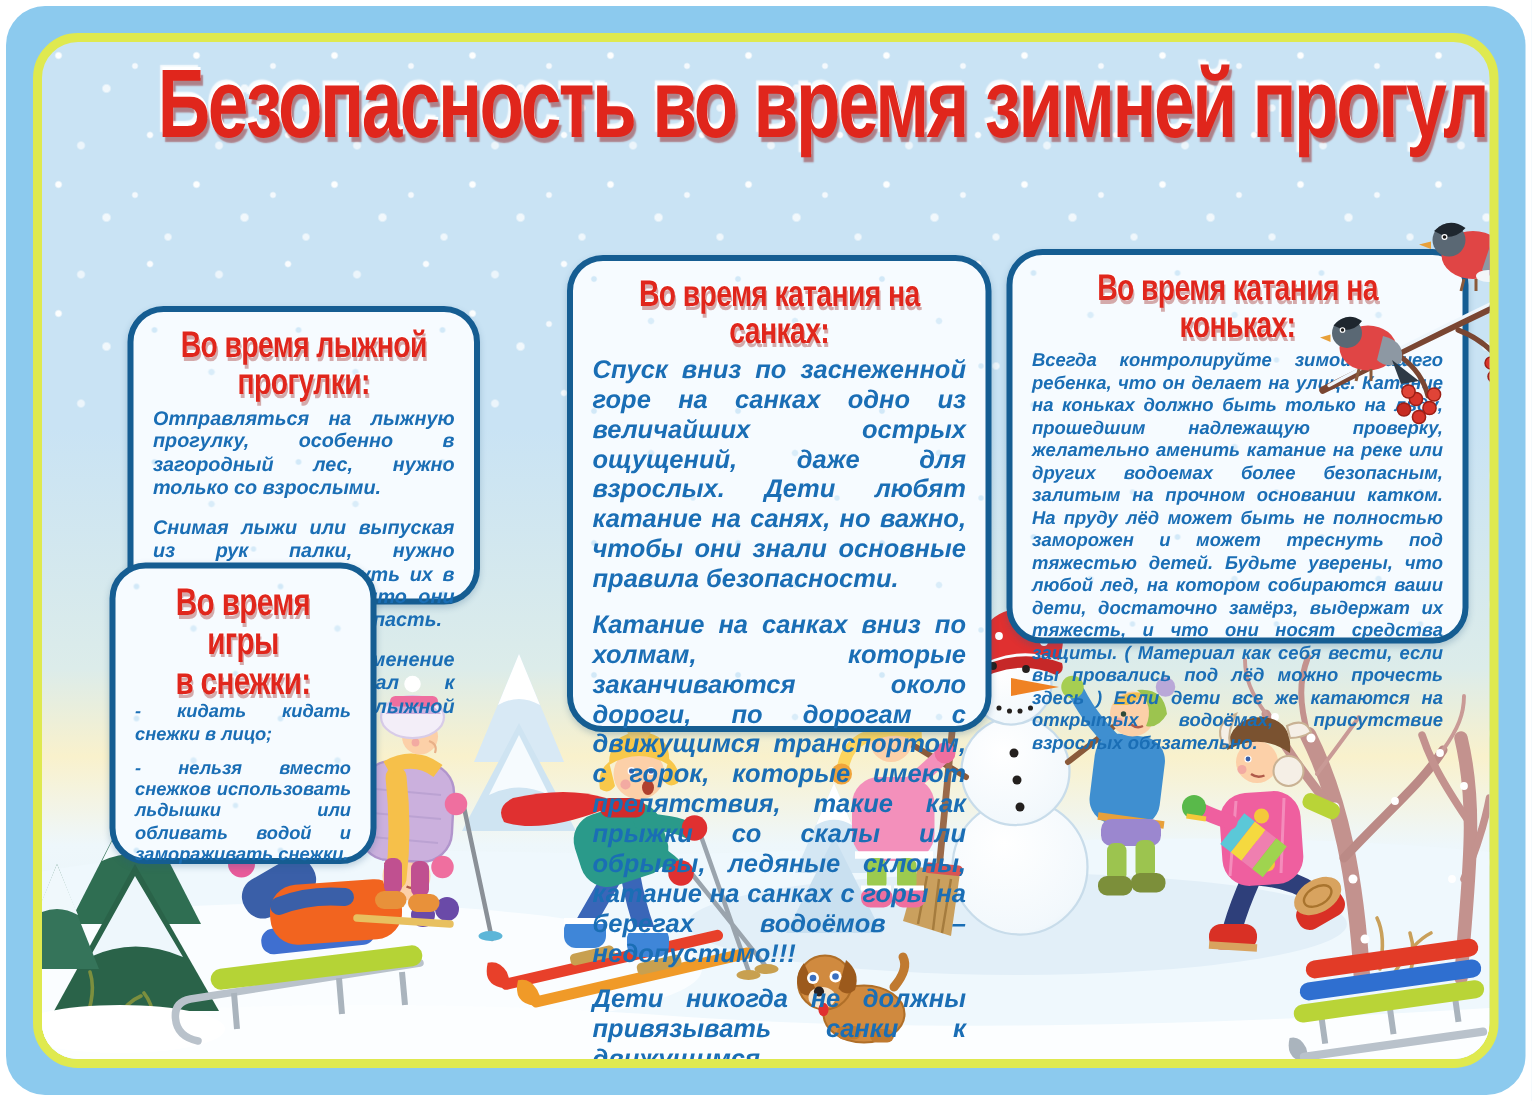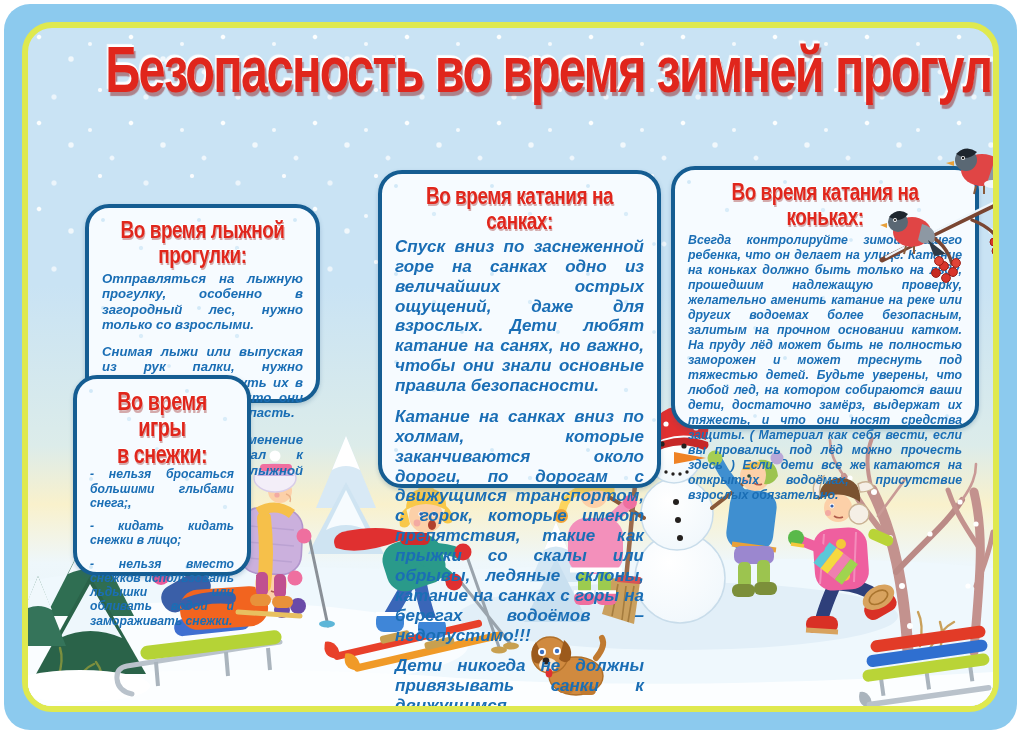--- a/index.html
+++ b/index.html
@@ -345,21 +345,20 @@
     <div class="panel" id="panel-ski">
       <h2 class="panel-title">Во время лыжной прогулки:</h2>
       <p>Отправляться на лыжную прогулку, особенно в загородный лес, нужно только со взрослыми.</p>
       <p>Снимая лыжи или выпуская из рук палки, нужно обязательно воткнуть их в снег, и убедиться, что они не смогут случайно упасть.</p>
       <p>Любое резкое изменение погоды – сигнал к прекращению лыжной прогулки.</p>
     </div>
 
     <div class="panel" id="panel-snowballs">
       <h2 class="panel-title">Во время игры
 в снежки:</h2>
-      <p>- нельзя бросаться большими глыбами снега;,</p>
       <p>- кидать кидать снежки в лицо;</p>
       <p>- нельзя вместо снежков использовать льдышки или обливать водой и замораживать снежки.</p>
     </div>
 
     <div class="panel" id="panel-sled">
       <h2 class="panel-title">Во время катания на санках:</h2>
       <p>Спуск вниз по заснеженной горе на санках одно из величайших острых ощущений, даже для взрослых. Дети любят катание на санях, но важно, чтобы они знали основные правила безопасности.</p>
       <p>Катание на санках вниз по холмам, которые заканчиваются около дороги, по дорогам с движущимся транспортом, с горок, которые имеют препятствия, такие как прыжки со скалы или обрывы, ледяные склоны, катание на санках с горы на берегах водоёмов – недопустимо!!!</p>
       <p>Дети никогда не должны привязывать санки к движущимся транспортным средствам любого вида – это опасно для жизни! Нельзя  спускаться на санках, лежа головой вперёд это может привести к травмам. Самые безопасные сани те, которые позволяют рулить.</p>
     </div>

